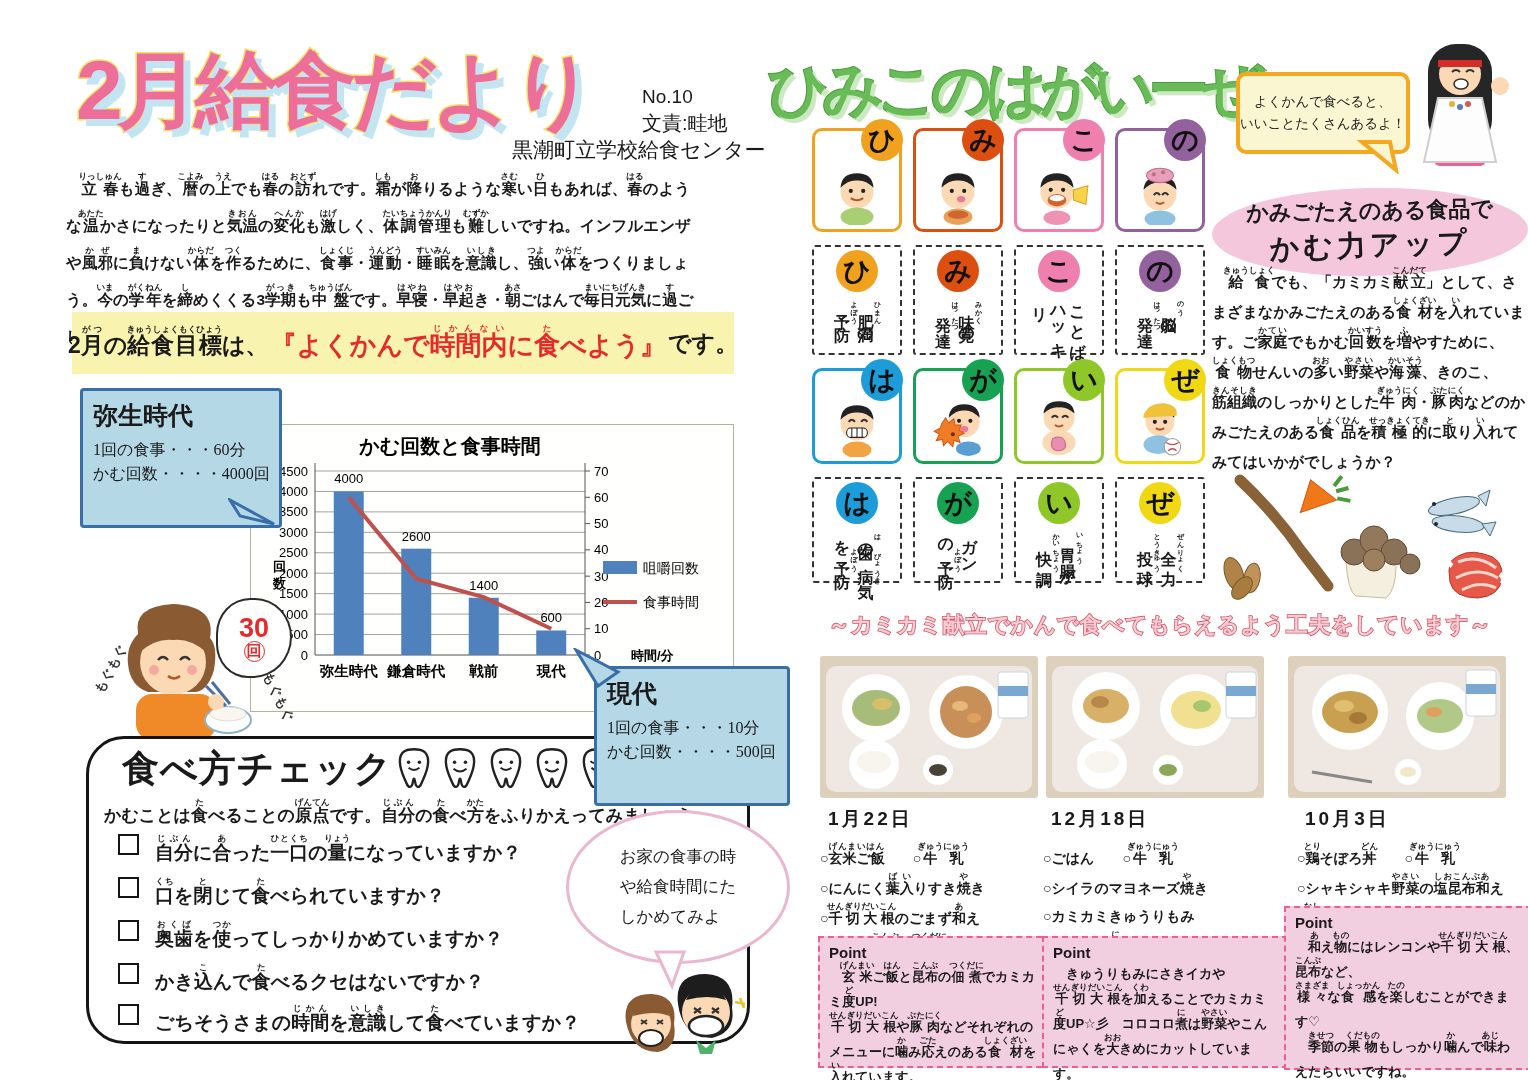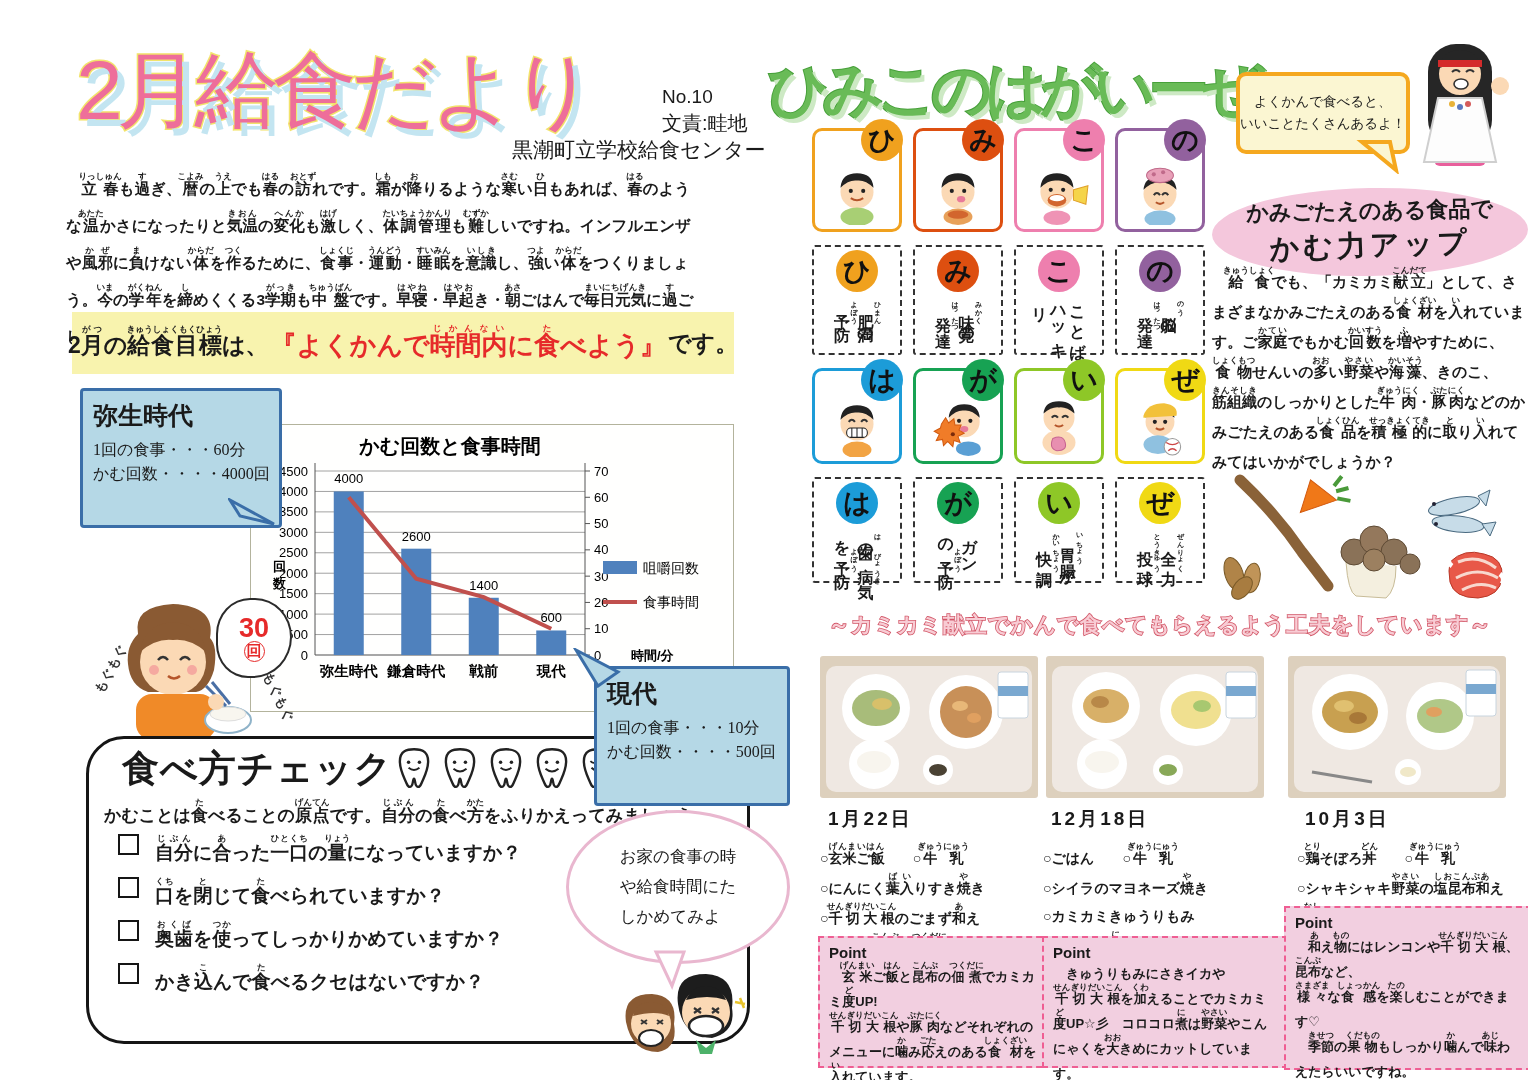--- a/index.html
+++ b/index.html
@@ -1,24 +1,24 @@
 <!DOCTYPE html>
 <html><head>
 <meta charset="utf-8">
 <style>
   html,body{margin:0;padding:0;background:#fff;}
   #canvas{position:relative;width:1528px;height:1080px;background:#fff;overflow:hidden;
           font-family:"Liberation Sans","DejaVu Sans",sans-serif;color:#1a1a1a;}
   .abs{position:absolute;}
   ruby rt{font-size:8.5px;font-weight:bold;letter-spacing:0;}
   
-  .news-title{left:76px;top:34px;font-size:84px;font-weight:normal;letter-spacing:-6px;
+  .news-title{left:76px;top:34px;font-size:84px;font-weight:bold;letter-spacing:-6px;
     color:#ee6e9a;-webkit-text-stroke:3px #f2e36b;paint-order:stroke fill;
     text-shadow:7px 7px 0 #c3e5f1;white-space:nowrap;}
-  .issue-block{left:642px;top:84px;font-size:19px;line-height:26px;margin-left:20px;}
+  .issue-block{left:642px;top:84px;font-size:19px;line-height:26px;}
   .center-name{left:512px;top:136px;font-size:21px;font-weight:normal;}
   .intro{left:66px;top:170px;width:640px;font-size:15.5px;font-weight:bold;line-height:37px;}
   .goal-banner{left:72px;top:312px;width:662px;height:62px;background:#f8f3ae;
     display:flex;align-items:center;justify-content:center;font-size:23px;font-weight:bold;white-space:nowrap;}
   .goal-banner .hl{color:#e62a2a;font-size:26px;margin:0 2px;}
   .chart-panel{left:250px;top:424px;width:482px;height:286px;border:1px solid #b3b39c;background:#fffffe;}
   .callout{background:#b5d8e6;border:3px solid #3a6ea8;border-radius:4px;padding:8px 10px;
     font-family:"Liberation Serif","DejaVu Serif",serif;}
   .callout h3{margin:0 0 8px 0;font-size:25px;font-weight:bold;}
   .callout p{margin:3px 0;font-size:16px;white-space:nowrap;}
@@ -245,20 +245,24 @@
     <span class="ci-text"><ruby>口<rt>くち</rt></ruby>を<ruby>閉<rt>と</rt></ruby>じて<ruby>食<rt>た</rt></ruby>べられていますか？</span>
   </div>
   <div class="check-item" style="top:963px;">
     <span class="cbx"></span>
     <span class="ci-text">かき<ruby>込<rt>こ</rt></ruby>んで<ruby>食<rt>た</rt></ruby>べるクセはないですか？</span>
   </div>
   <div class="check-item" style="top:920px;">
     <span class="cbx"></span>
     <span class="ci-text"><ruby>奥歯<rt>おくば</rt></ruby>を<ruby>使<rt>つか</rt></ruby>ってしっかりかめていますか？</span>
   </div>
+  <div class="check-item" style="top:1004px;">
+    <span class="cbx"></span>
+    <span class="ci-text">ごちそうさまの<ruby>時間<rt>じかん</rt></ruby>を<ruby>意識<rt>いしき</rt></ruby>して<ruby>食<rt>た</rt></ruby>べていますか？</span>
+  </div>
 
   <div class="abs home-bubble">
     <span>お家の食事の時<br>や給食時間にた<br>しかめてみよ</span>
   </div>
   <svg class="abs" style="left:652px;top:950px;z-index:4;" width="40" height="40">
     <polygon points="4,2 32,2 20,36" fill="#fff" stroke="#e9b7cf" stroke-width="3"></polygon>
   </svg>
   <svg class="abs" style="left:608px;top:968px;z-index:5;" width="150" height="108">
     <path d="M18 54 Q14 26 44 26 Q70 28 66 56 Q70 80 50 84 Q24 84 18 54" fill="#8a5a33"></path>
     <circle cx="43" cy="56" r="20" fill="#fbd9b5"></circle>

